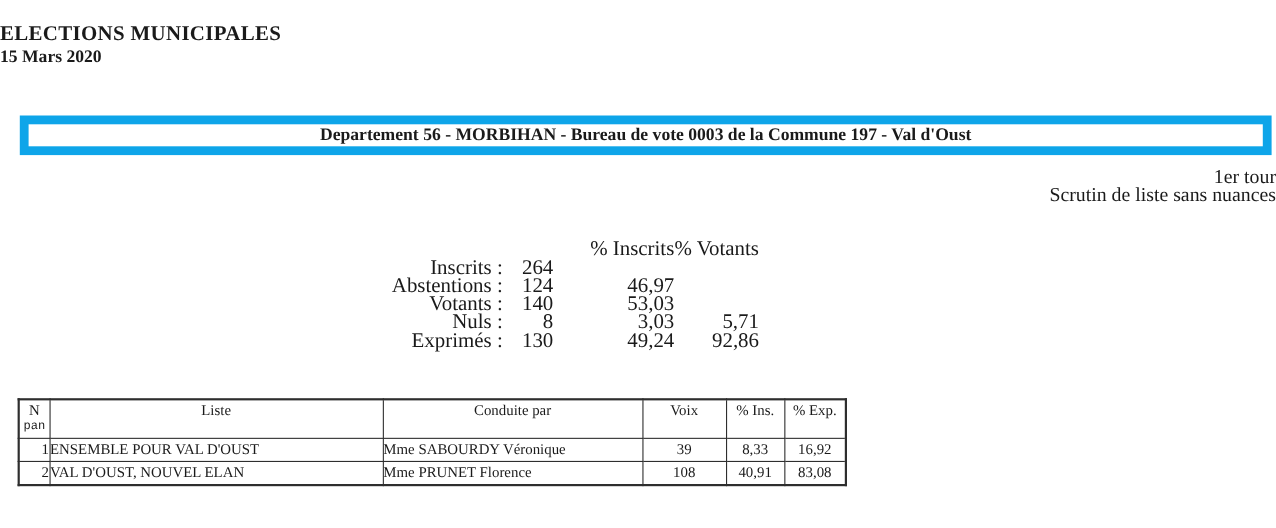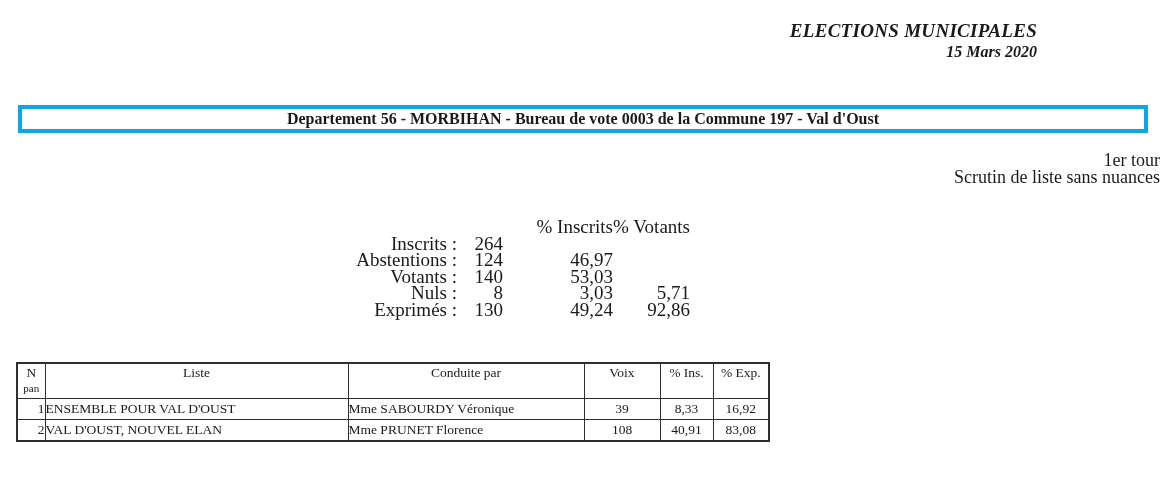--- a/index.html
+++ b/index.html
@@ -8,31 +8,30 @@
     background: #ffffff;
     position: relative;
     overflow: hidden;
     font-family: "Liberation Serif", "DejaVu Serif", serif;
     color: #1a1a1a;
   }
 
   
   .doc-header {
     position: absolute; top: 19px; left: 0; width: 1037px;
-    text-align: right;
-    font-style: italic;
+    text-align: left;
   }
   .doc-title { font-size: 19px; font-weight: bold; line-height: 23px; letter-spacing: 0.3px; }
   .doc-date  { font-size: 16px; font-weight: bold; line-height: 19px; }
 
   
   .bureau-box {
     position: absolute; left: 18px; top: 105px;
     width: 1122px; height: 20px;
-    border: 4px solid #0ea5e9;
+    border: 8px solid #0ea5e9;
     text-align: center;
     line-height: 20px;
     font-size: 16px; font-weight: bold;
     white-space: nowrap;
   }
 
   
   .tour-block {
     position: absolute; top: 152px; left: 10px; width: 1150px;
     text-align: right;
@@ -74,21 +73,21 @@
   }
   .rtable th { height: 33px; vertical-align: top; text-align: center; padding-top: 1px; }
   .rtable td { height: 20px; vertical-align: middle; }
   .col-num  { width: 28px; }
   .col-liste{ width: 303px; }
   .col-cond { width: 236px; }
   .col-voix { width: 76px; }
   .col-pins { width: 53px; }
   .col-pexp { width: 56px; }
   .th-num-top { line-height: 16px; font-size: 13.5px; }
-  .th-num-bot { line-height: 15px; font-size: 11px; }
+  .th-num-bot { line-height: 15px; font-size: 11px; font-family: Liberation Mono, monospace; }
   .td-num  { text-align: right; padding-right: 3px; }
   .td-liste{ text-align: left;  padding-left: 3px; }
   .td-cond { text-align: left;  padding-left: 9px; }
   .td-mid  { text-align: center; }
 </style>
 </head>
 <body>
 
 <div class="doc-header">
   <div class="doc-title">ELECTIONS MUNICIPALES</div>

